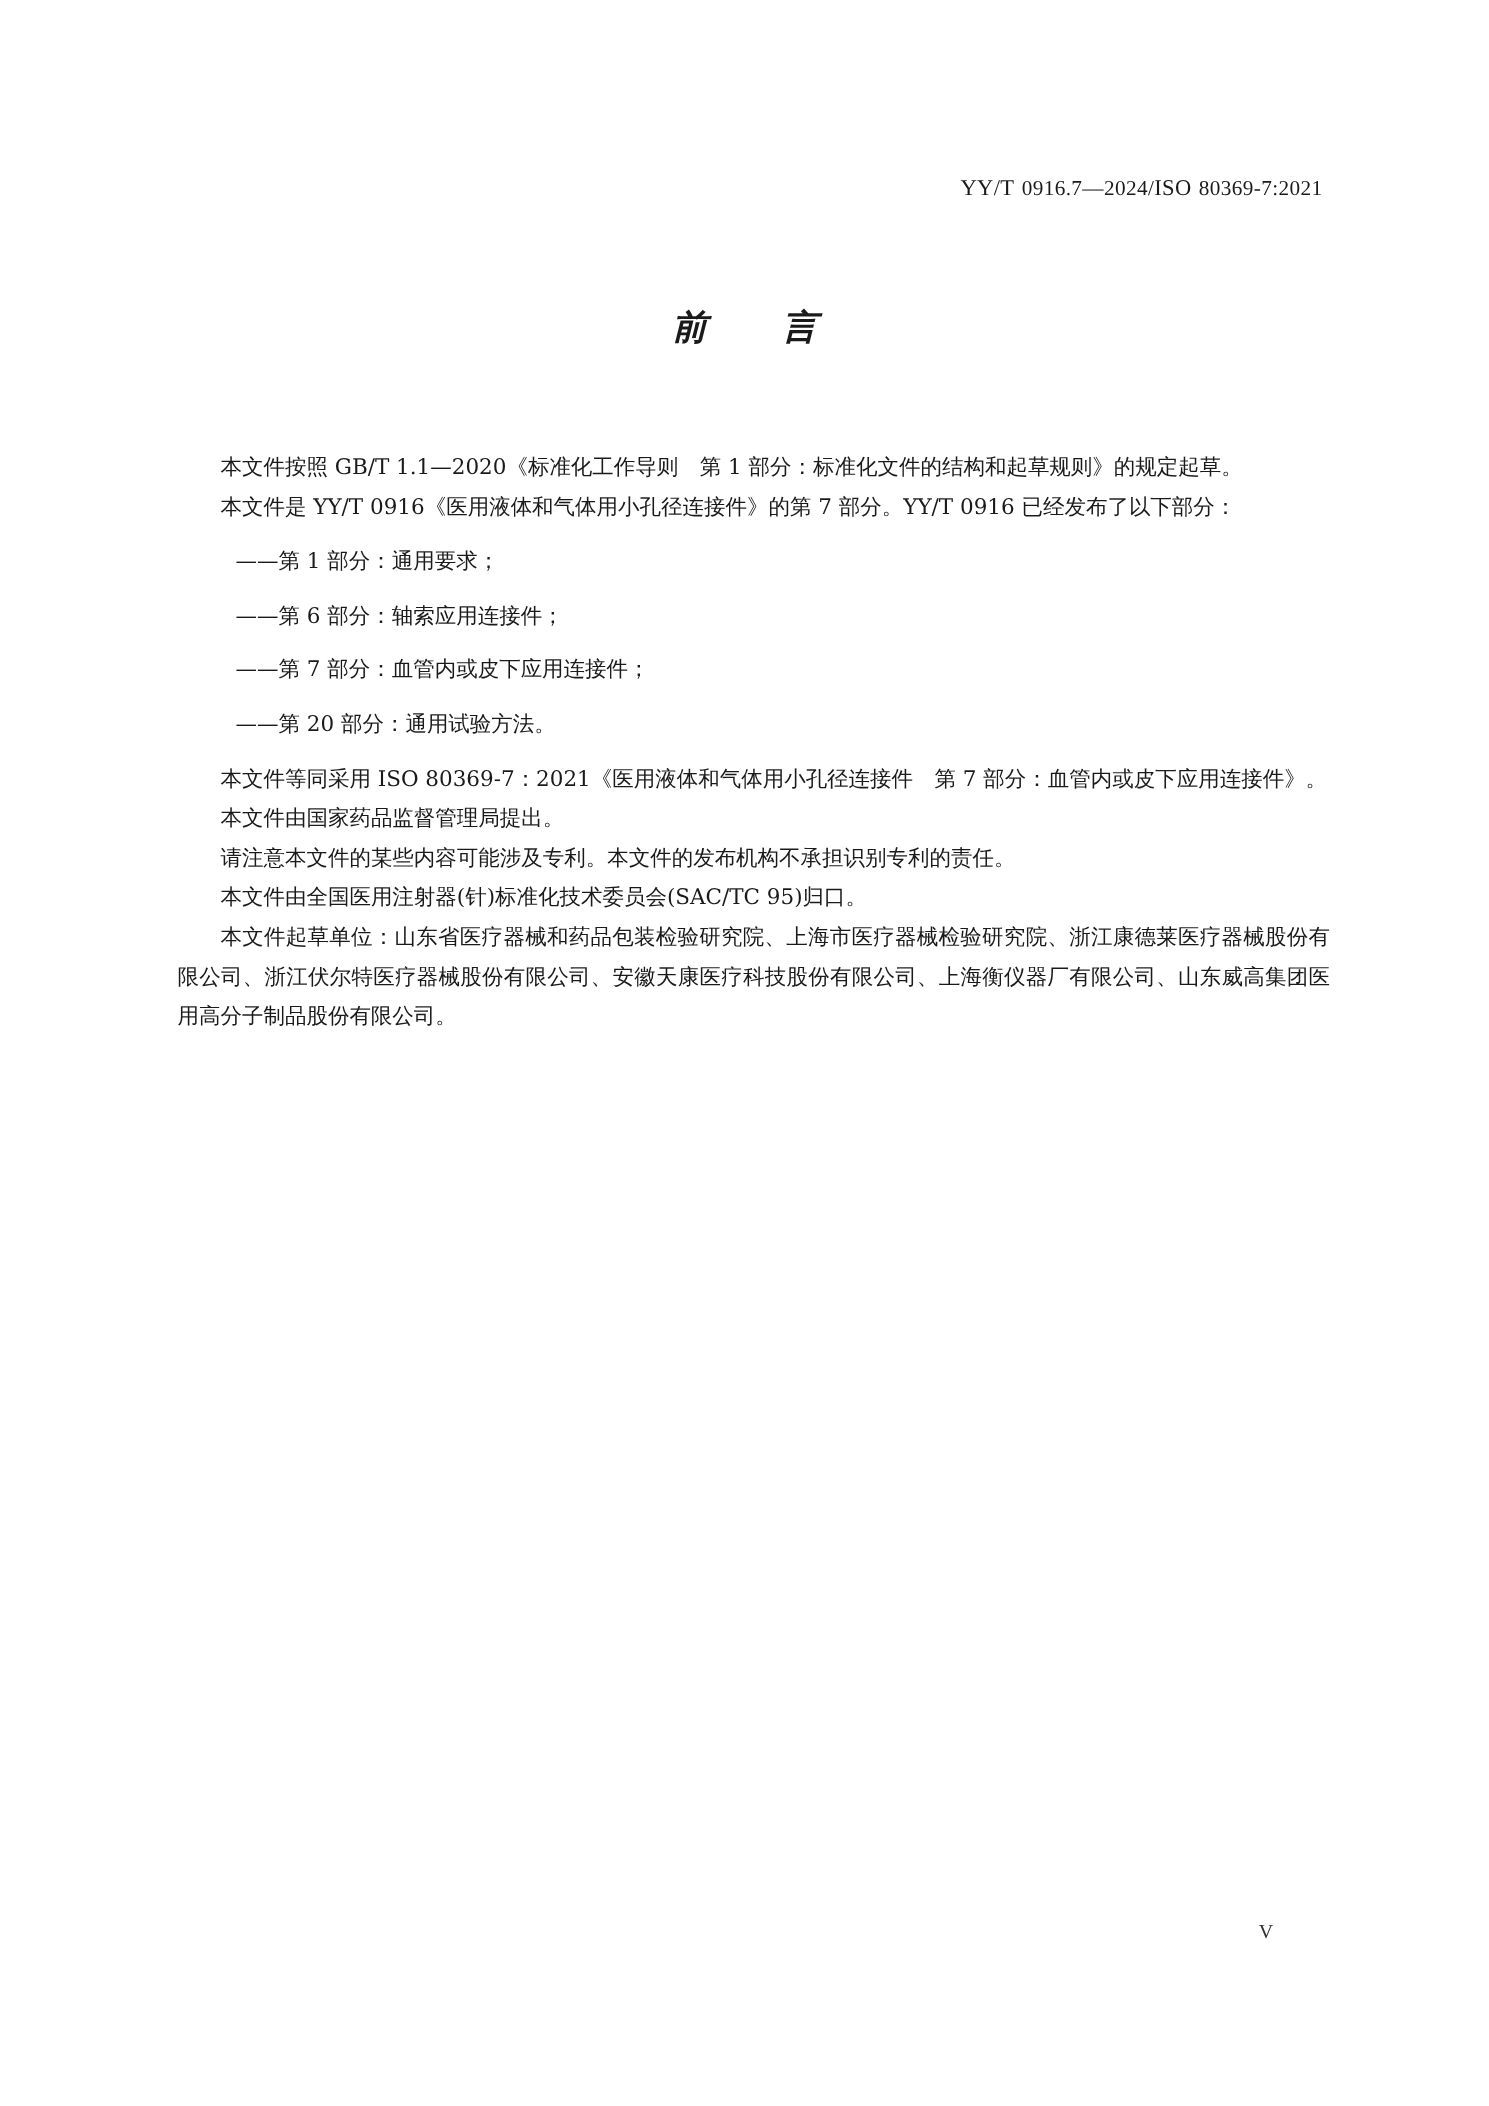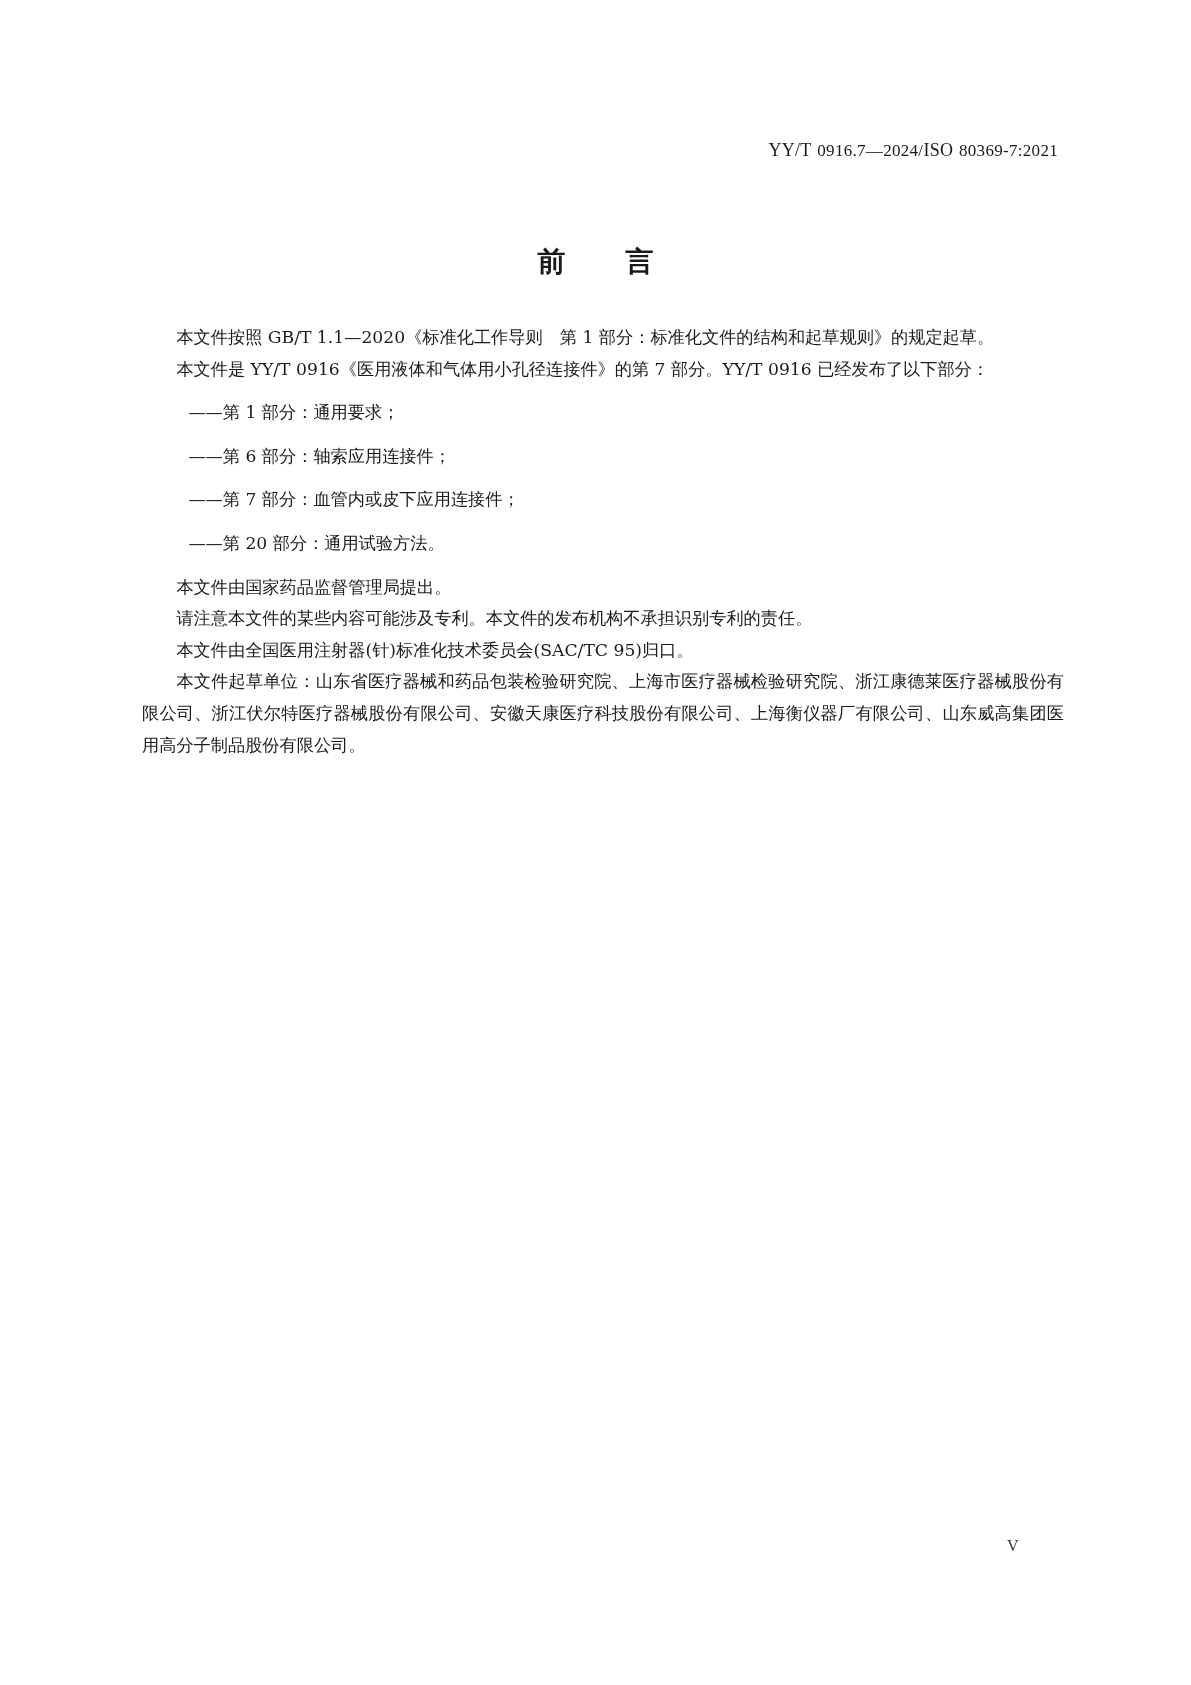--- a/index.html
+++ b/index.html
@@ -11,25 +11,26 @@
     .header-code {
       position: absolute; top: 140px; right: 133px;
       font-size: 17px; letter-spacing: 0.3px; white-space: nowrap;
     }
     .header-code .bold { font-weight: normal; font-family: "Liberation Serif", serif; font-size: 18px; }
     .header-code .sans { font-family: Liberation Serif, serif; font-size: 17px; text-align: right; }
     .title {
       position: absolute; top: 243px; left: 0; width: 1191px;
       text-align: center; font-size: 28px; font-weight: bold;
       font-family: "DejaVu Sans", sans-serif;
+      font-style: italic;
     }
     .title span { display: inline-block; }
     .title .gap { width: 60px; }
     .content {
-      position: absolute; top: 322px; left: 142px; width: 922px;
+      position: absolute; top: 359px; left: 142px; width: 922px;
       font-size: 17.2px; line-height: 31.6px;
       text-align: justify;
     }
     .para { text-indent: 2em; margin: 0; }
     .list-item { margin: 12px; padding-left: 2em; }
     .page-num {
       position: absolute; top: 1537px; left: 1007px;
       font-size: 16px; font-family: "Liberation Serif", serif; color: #333;
     }
   </style>
@@ -46,19 +47,20 @@
   <span>前</span><span class="gap"></span><span>言</span>
 </div>
 
 <div class="content">
   <p class="para">本文件按照 GB/T 1.1—2020《标准化工作导则　第 1 部分：标准化文件的结构和起草规则》的规定起草。</p>
   <p class="para">本文件是 YY/T 0916《医用液体和气体用小孔径连接件》的第 7 部分。YY/T 0916 已经发布了以下部分：</p>
   <p class="list-item">——第 1 部分：通用要求；</p>
   <p class="list-item">——第 6 部分：轴索应用连接件；</p>
   <p class="list-item">——第 7 部分：血管内或皮下应用连接件；</p>
   <p class="list-item">——第 20 部分：通用试验方法。</p>
+  <p class="para">本文件等同采用 ISO 80369-7：2021《医用液体和气体用小孔径连接件　第 7 部分：血管内或皮下应用连接件》。</p>
   <p class="para">本文件由国家药品监督管理局提出。</p>
   <p class="para">请注意本文件的某些内容可能涉及专利。本文件的发布机构不承担识别专利的责任。</p>
   <p class="para">本文件由全国医用注射器(针)标准化技术委员会(SAC/TC 95)归口。</p>
   <p class="para">本文件起草单位：山东省医疗器械和药品包装检验研究院、上海市医疗器械检验研究院、浙江康德莱医疗器械股份有限公司、浙江伏尔特医疗器械股份有限公司、安徽天康医疗科技股份有限公司、上海衡仪器厂有限公司、山东威高集团医用高分子制品股份有限公司。</p>
 </div>
 
 <div class="page-num">V</div>
 
 </body></html>

